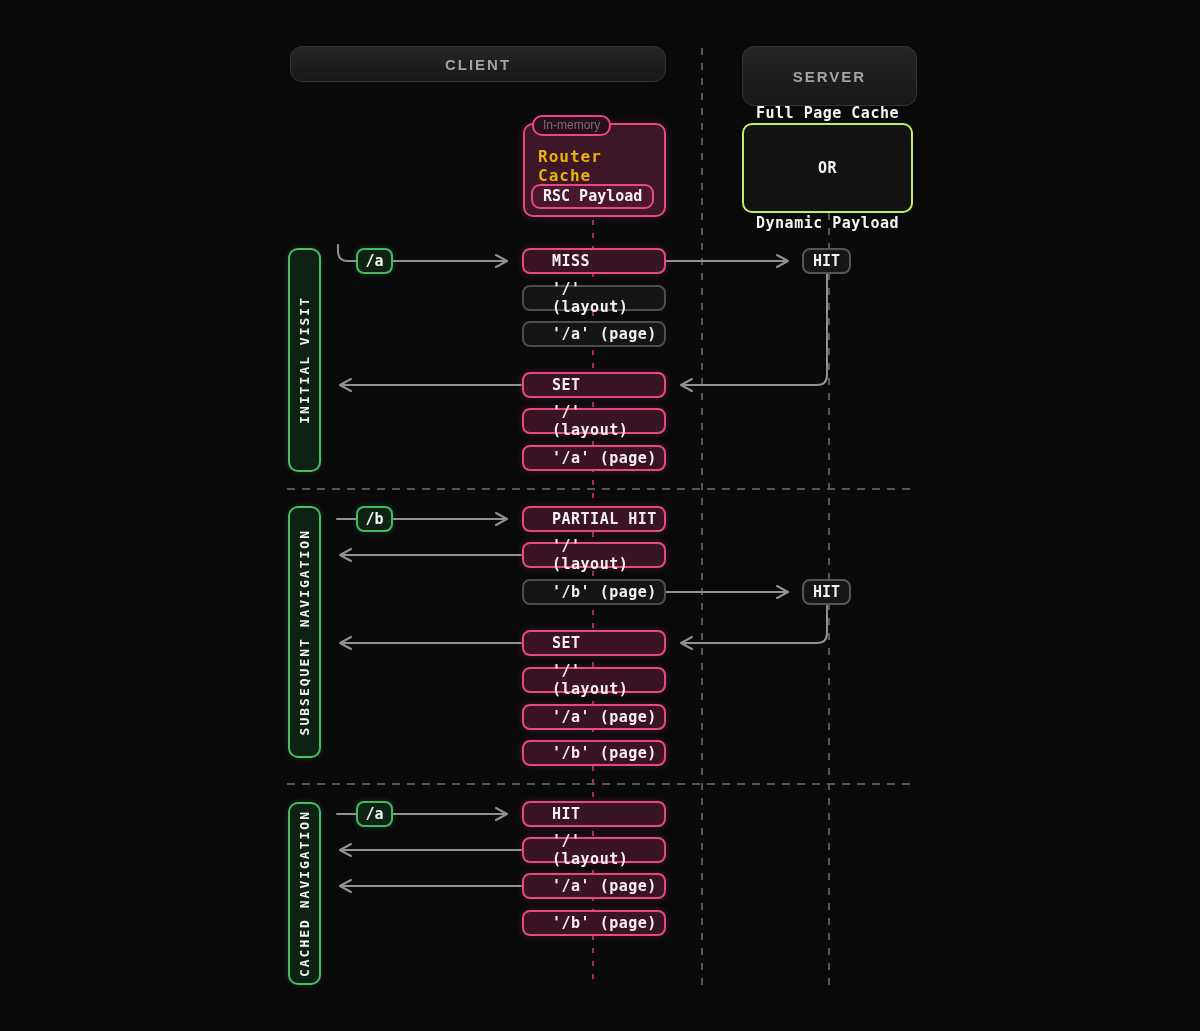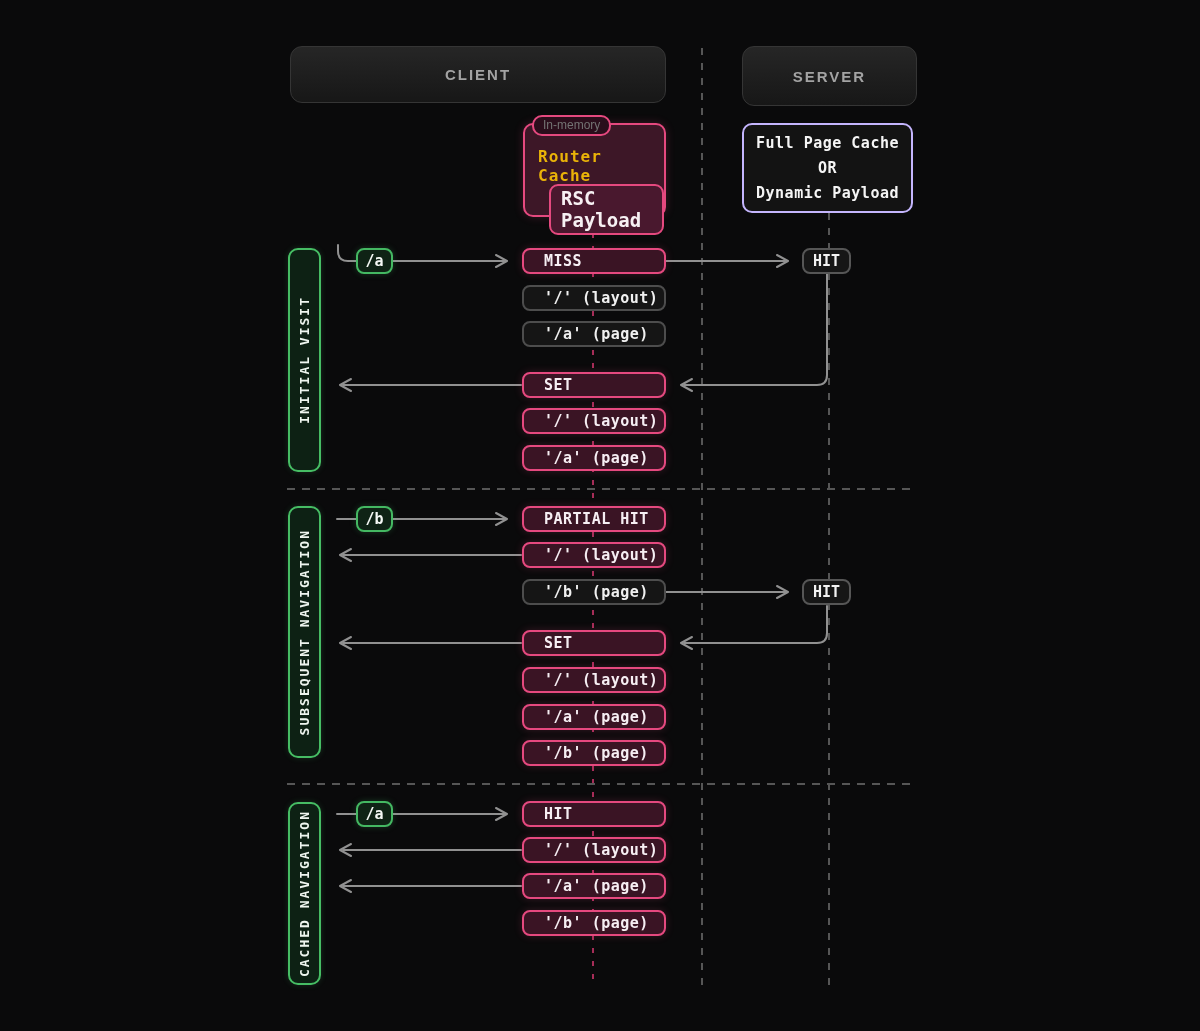--- a/index.html
+++ b/index.html
@@ -14,31 +14,31 @@
     display:flex;align-items:center;justify-content:center;color:#a3a3a3;
     font-family:"Liberation Sans","DejaVu Sans",sans-serif;font-weight:bold;font-size:15px;letter-spacing:2px;}
 
   
   .router-cache{background:#3d1727;border:2px solid #e5497f;border-radius:10px;
     box-shadow:0 0 10px rgba(229,73,127,.22);}
   .inmem-badge{position:absolute;left:7px;top:-10px;background:#2b0e1c;border:2px solid #e5497f;
     border-radius:10px;padding:1px 9px 2px;color:#737373;font-size:12px;
     font-family:"Liberation Sans","DejaVu Sans",sans-serif;}
   .rc-title{margin:22px 0 0 13px;color:#eab308;font-size:16px;font-weight:bold;letter-spacing:1px;}
-  .rsc-chip{position:absolute;left:24px;top:59px;background:#49182e;border:2px solid #e5497f;
-    border-radius:9px;padding:1px 10px 2px;color:#f7f0f3;font-size:19px;font-weight:bold;}
+  .rsc-chip{position:absolute;left:6px;top:59px;background:#49182e;border:2px solid #e5497f;
+    border-radius:9px;padding:1px 10px 2px;color:#f7f0f3;font-size:15px;font-weight:bold;}
 
   
-  .server-cache{background:#131313;border:2px solid #c4b5fd;border-radius:10px;
+  .server-cache{background:#131313;border:2px solid #bef264;border-radius:10px;
     display:flex;flex-direction:column;align-items:center;justify-content:center;
-    color:#f5f5f5;font-size:15px;font-weight:bold;line-height:25px;letter-spacing:.5px;}
+    color:#f5f5f5;font-size:15px;font-weight:bold;line-height:25px;letter-spacing:.5px;gap:30px;}
 
   
   .row{left:522px;width:144px;height:26px;border-radius:8px;display:flex;align-items:center;
-    padding-left:20px;font-size:15px;font-weight:bold;letter-spacing:.5px;}
+    padding-left:28px;font-size:15px;font-weight:bold;letter-spacing:.5px;}
   .row.pink{background:#3a1424;border:2px solid #e5497f;color:#f6eef3;
     box-shadow:0 0 8px rgba(229,73,127,.2);}
   .row.gray{background:#151515;border:2px solid #4d4d4d;color:#f0f0f0;}
 
   
   .hitbox{left:802px;width:49px;height:26px;background:#161616;border:2px solid #565656;border-radius:8px;
     display:flex;align-items:center;justify-content:center;color:#f2f2f2;font-size:15px;font-weight:bold;}
 
   
   .route-badge{left:356px;width:37px;height:26px;background:#0f2315;border:2px solid #44b862;border-radius:8px;
@@ -89,21 +89,21 @@
 
       <line x1="337" y1="814" x2="505" y2="814"></line>
       <path d="M496 808 L507 814 L496 820"></path>
       <line x1="521" y1="850" x2="343" y2="850"></line>
       <path d="M351 844 L340 850 L351 856"></path>
       <line x1="521" y1="886" x2="343" y2="886"></line>
       <path d="M351 880 L340 886 L351 892"></path>
     </g>
   </svg>
 
-  <div class="abs lane-header" style="left:290px;top:46px;width:376px;height:57px;">CLIENT</div>
+  <div class="abs lane-header" style="left:290px;top:46px;width:376px;height:36px;">CLIENT</div>
   <div class="abs lane-header" style="left:742px;top:46px;width:175px;height:60px;">SERVER</div>
 
   <div class="abs router-cache" style="left:523px;top:123px;width:143px;height:94px;">
     <div class="inmem-badge">In-memory</div>
     <div class="rc-title">Router Cache</div>
     <div class="rsc-chip">RSC Payload</div>
   </div>
 
   <div class="abs server-cache" style="left:742px;top:123px;width:171px;height:90px;">
     <div>Full Page Cache</div>

